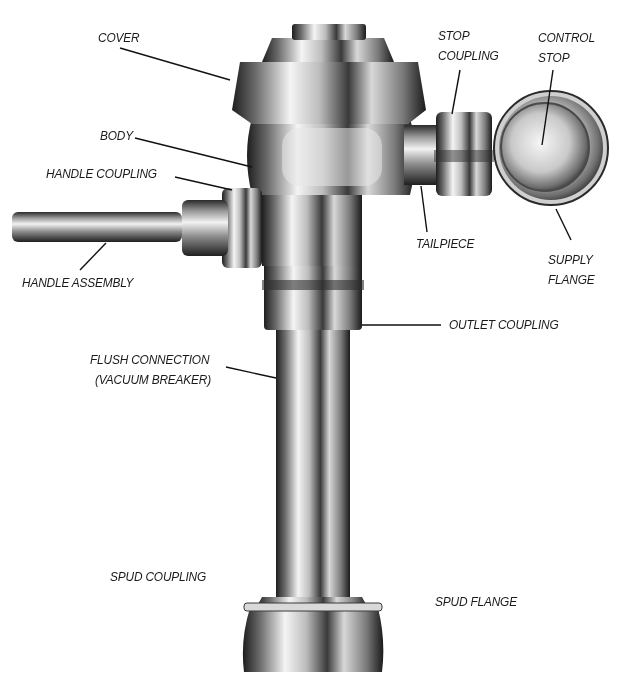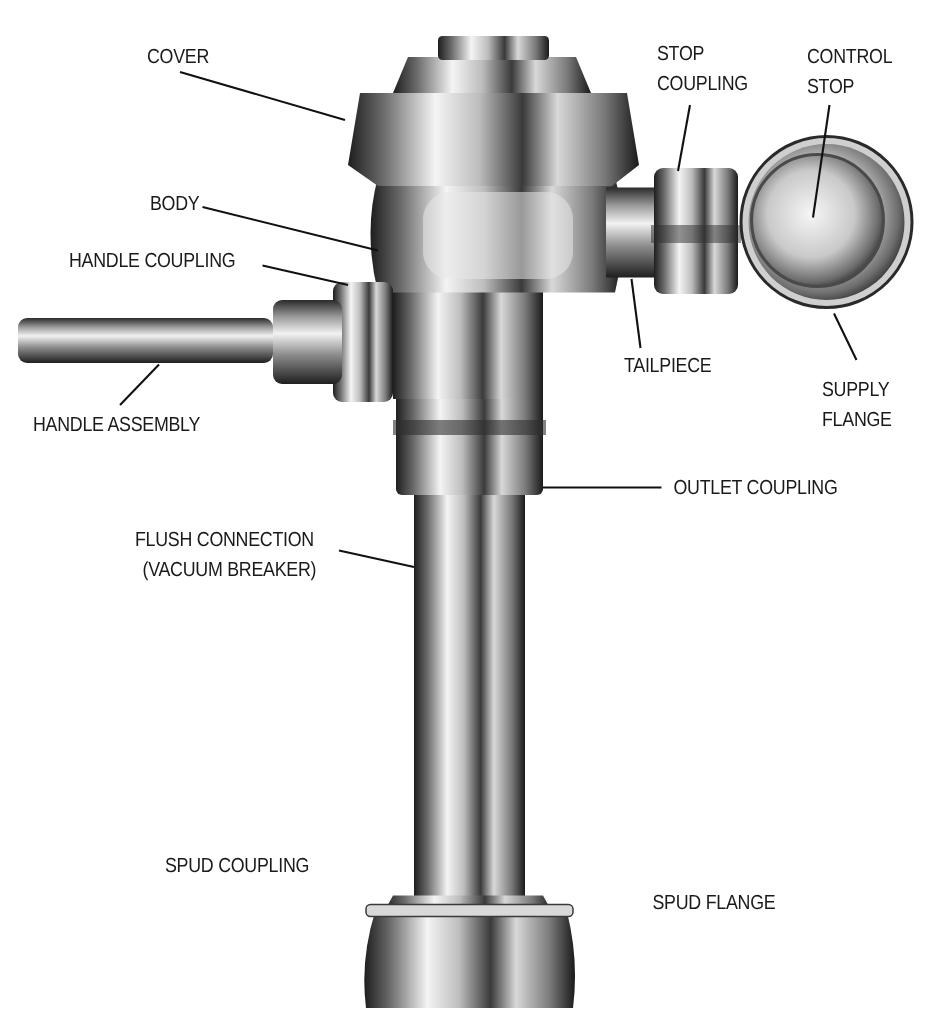--- a/index.html
+++ b/index.html
@@ -1,18 +1,18 @@
 <!DOCTYPE html>
 <html><head>
 <meta charset="utf-8">
 <style>
   html, body { margin:0; padding:0; background:#ffffff; }
   body { width:627px; height:677px; position:relative; overflow:hidden;
          font-family:"Liberation Sans", sans-serif; }
-  #stage { position:absolute; left:0; top:0; width:611px; height:677px; }
+  #stage { position:absolute; left:0; top:0; width:611px; height:677px;font-style:italic; }
   .label { position:absolute; font-family:"Liberation Sans", sans-serif;
            font-size:13.5px; color:#1a1a1a; letter-spacing:-0.2px;
            transform:scaleX(0.88); transform-origin:left top; line-height:20px;
            white-space:nowrap; }
 </style>
 </head>
 <body>
 
 <div id="stage">
   <svg width="627" height="677" viewBox="0 0 627 677">

